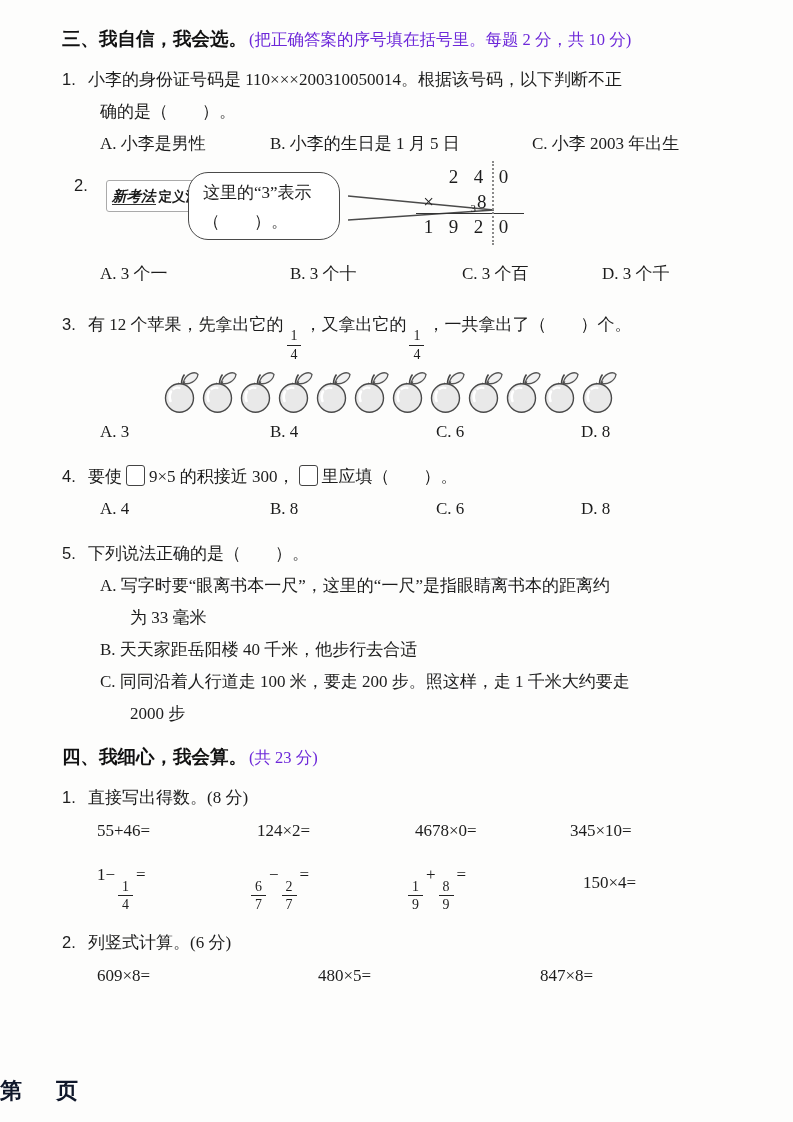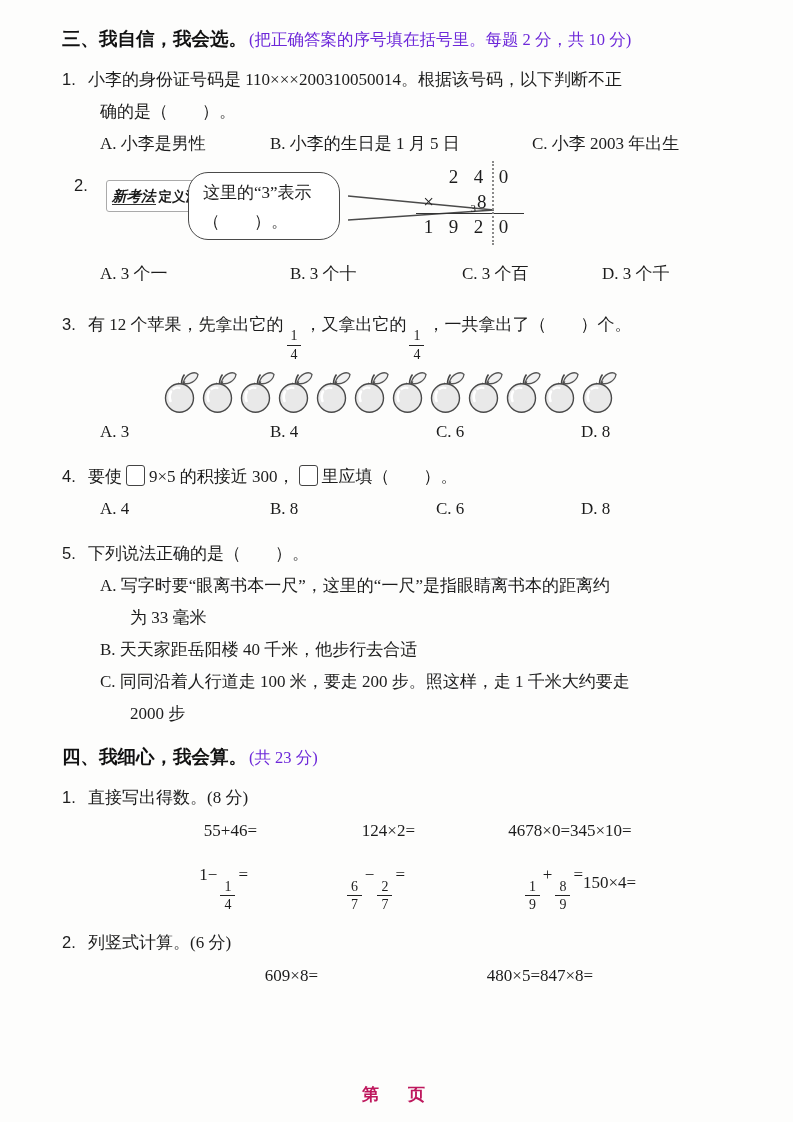--- a/index.html
+++ b/index.html
@@ -83,37 +83,37 @@
   .apples svg { display:block; }
 
   
   .sq {
     display:inline-block; width:19px; height:21px;
     border:1.1px solid #444; border-radius:3px;
     vertical-align:-4px; margin:0 4px; background:#fff;
   }
 
   
-  .calc-row { display:flex; margin-left:35px; line-height:34px; white-space:nowrap;text-align:right; }
+  .calc-row { display:flex; margin-left:35px; line-height:34px; white-space:nowrap; }
   .calc-row.tall { line-height:46px; align-items:center; margin-top:4px; }
   .expr { display:inline-block; }
 
   
   .w170{width:170px}.w262{width:262px}
   .w190{width:190px}.w172{width:172px}.w140{width:140px}
   .w166{width:166px}.w145{width:145px}
   .c160{width:160px}.c158{width:158px}.c155{width:155px}
   .c151{width:151px}.c157{width:157px}.c178{width:178px}
   .c221{width:221px}.c222{width:222px}
 
   .footer {
     position:absolute; bottom:16px; left:0; width:100%;
-    text-align:center;
+    text-align:left;
     font-family:"Liberation Sans", sans-serif;
-    font-weight:bold; font-size:17px; letter-spacing:6px; color:#be185d;
+    font-weight:bold; font-size:22px; letter-spacing:6px; color:#0f172a;
   }
 </style>
 </head>
 <body>
 
 <div class="page">
   <div class="content">
 
     <div class="sec-header">
       <span class="sec-title">三、我自信，我会选。</span><span class="sec-note">(把正确答案的序号填在括号里。每题 2 分，共 10 分)</span>

